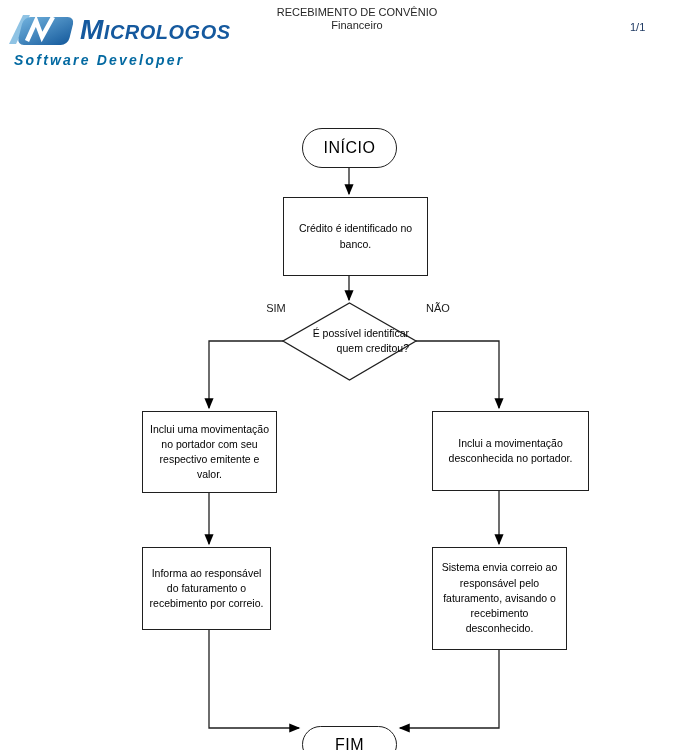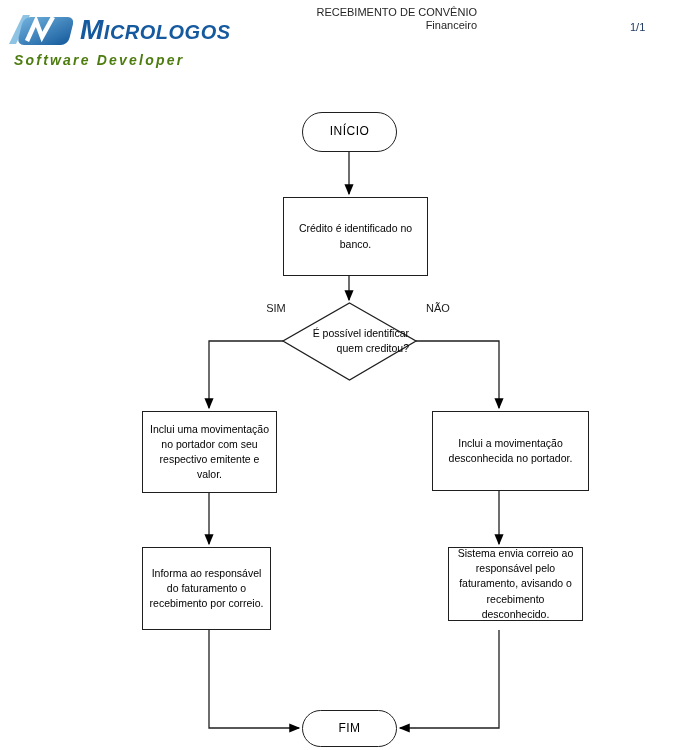--- a/index.html
+++ b/index.html
@@ -18,51 +18,51 @@
   .logo-icon { position: absolute; left: 0; top: 2px; }
   .logo-name {
     position: absolute; left: 72px; top: 8px;
     font-size: 20px; font-weight: bold; font-style: italic;
     color: #15599e; letter-spacing: 0.5px; white-space: nowrap;
   }
   .logo-name::first-letter { font-size: 28px; }
   .logo-tagline {
     position: absolute; left: 6px; top: 46px;
     font-size: 14px; font-weight: bold; font-style: italic;
-    color: #4d7c0f; letter-spacing: 2.2px; white-space: nowrap;
+    color: #0369a1; letter-spacing: 2.2px; white-space: nowrap;
   }
 
   .doc-title {
     position: absolute; left: 237px; top: 6px; width: 240px;
-    text-align: right; font-size: 11px; line-height: 13px; color: #262626;
+    text-align: center; font-size: 11px; line-height: 13px; color: #262626;
   }
   .page-number {
     position: absolute; left: 630px; top: 21px; width: 42px;
     text-align: left; font-size: 11px; color: #1f3a63;
   }
 
   
   .flow-svg { position: absolute; left: 0; top: 0; }
 
   .node {
     position: absolute; box-sizing: border-box;
     display: flex; align-items: center; justify-content: center;
     text-align: center;
     border: 1.3px solid #1f1f1f; background: #ffffff;
     font-size: 10.5px; line-height: 1.45; color: #000000;
     padding: 2px 3px;
   }
-  .terminator { border-radius: 20px; font-size: 12px; letter-spacing: 0.5px; }
+  .terminator { border-radius: 20px; font-size: 16px; letter-spacing: 0.5px; margin-top: 16px; }
 
   .node-start  { left: 302px; top: 112px; width: 95px;  height: 40px; }
   .node-p1     { left: 283px; top: 197px; width: 145px; height: 79px; }
   .node-left1  { left: 142px; top: 411px; width: 135px; height: 82px; }
   .node-left2  { left: 142px; top: 547px; width: 129px; height: 83px; }
   .node-right1 { left: 432px; top: 411px; width: 157px; height: 80px; }
-  .node-right2 { left: 448px; top: 547px; width: 135px; height: 74px; }
+  .node-right2 { left: 432px; top: 547px; width: 135px; height: 103px; }
   .node-end    { left: 302px; top: 710px; width: 95px;  height: 37px; border-radius: 19px; }
 
   .decision-label {
     position: absolute; left: 289px; top: 326px; width: 120px;
     text-align: right; font-size: 10.5px; line-height: 1.45; color: #000000;
   }
   .branch-label {
     position: absolute; top: 302px; width: 36px;
     text-align: center; font-size: 11px; color: #1a1a1a;
   }

